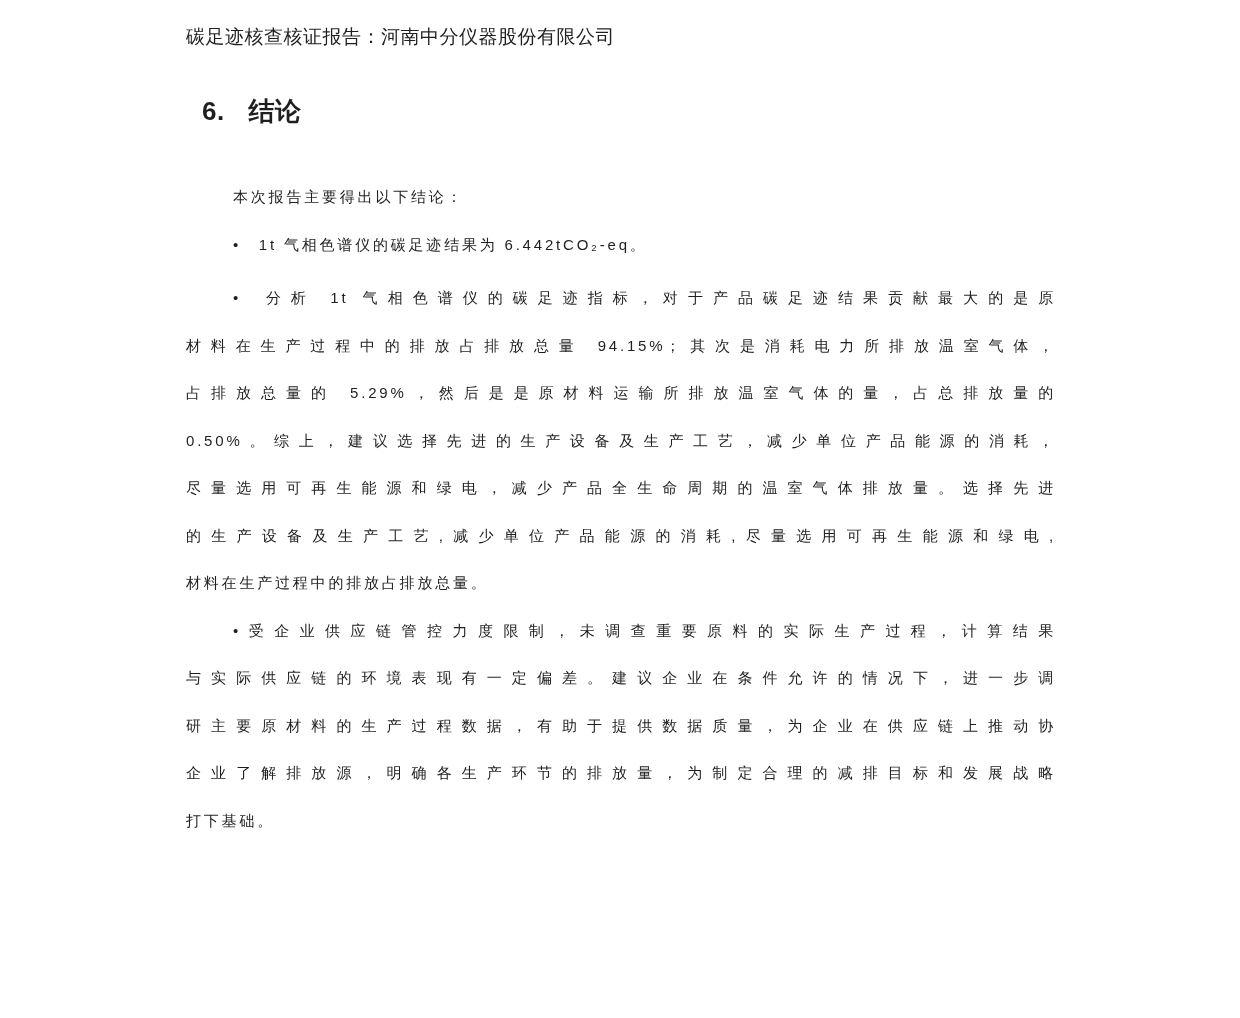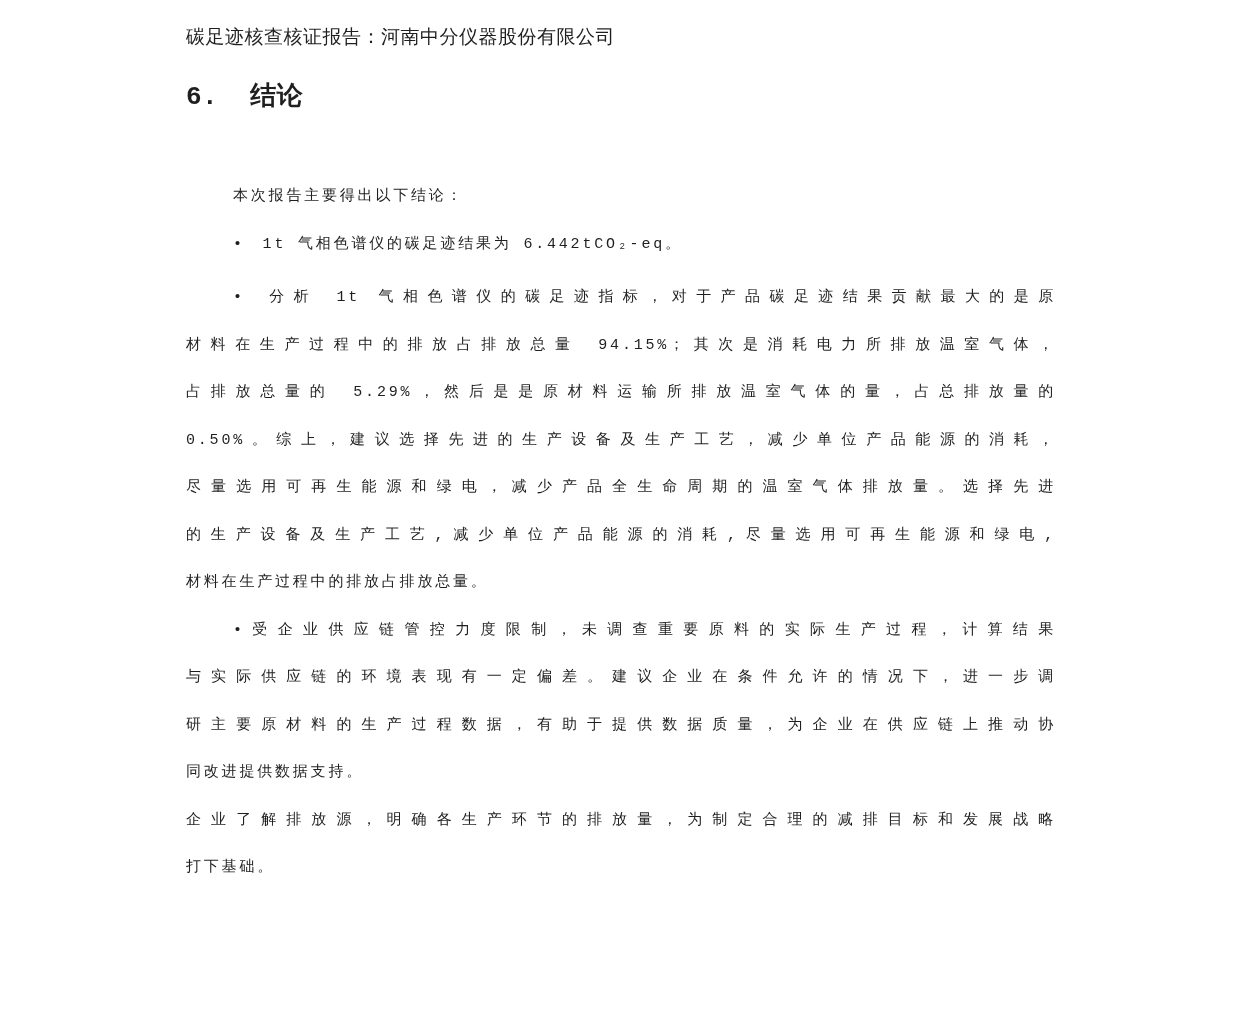--- a/index.html
+++ b/index.html
@@ -5,37 +5,37 @@
   html, body {
     margin: 0;
     padding: 0;
     background: #ffffff;
   }
   .page {
     position: relative;
     width: 1240px;
     height: 1018px;
     background: #ffffff;
-    font-family: Liberation Mono, monospace;
+    font-family: Liberation Sans, sans-serif;
     color: #1f1f1f;
     overflow: hidden;
   }
   .header {
     position: absolute;
     left: 186px;
     top: 24px;
     font-size: 19px;
     letter-spacing: 0.5px;
     white-space: nowrap;
   }
   .heading {
     position: absolute;
     left: 186px;
     top: 78px;
-    margin: 0;
+    margin: 16px;
     font-size: 26px;
     font-weight: bold;
     letter-spacing: 0.5px;
   }
   .heading .title {
     margin-left: 16px;
   }
   .body {
     position: absolute;
     left: 186px;
@@ -80,19 +80,18 @@
     <div class="line">材料在生产过程中的排放占排放总量 94.15%；其次是消耗电力所排放温室气体，</div>
     <div class="line">占排放总量的 5.29%，然后是是原材料运输所排放温室气体的量，占总排放量的</div>
     <div class="line">0.50%。综上，建议选择先进的生产设备及生产工艺，减少单位产品能源的消耗，</div>
     <div class="line">尽量选用可再生能源和绿电，减少产品全生命周期的温室气体排放量。选择先进</div>
     <div class="line">的生产设备及生产工艺,减少单位产品能源的消耗,尽量选用可再生能源和绿电,</div>
     <div class="line end">材料在生产过程中的排放占排放总量。</div>
 
     <div class="line indent">•受企业供应链管控力度限制，未调查重要原料的实际生产过程，计算结果</div>
     <div class="line">与实际供应链的环境表现有一定偏差。建议企业在条件允许的情况下，进一步调</div>
     <div class="line">研主要原材料的生产过程数据，有助于提供数据质量，为企业在供应链上推动协</div>
-    <div class="line end">同改进提供数据支持。</div>
 
     <div class="line">企业了解排放源，明确各生产环节的排放量，为制定合理的减排目标和发展战略</div>
     <div class="line end">打下基础。</div>
 
   </div>
 </div>
 
 </body></html>

